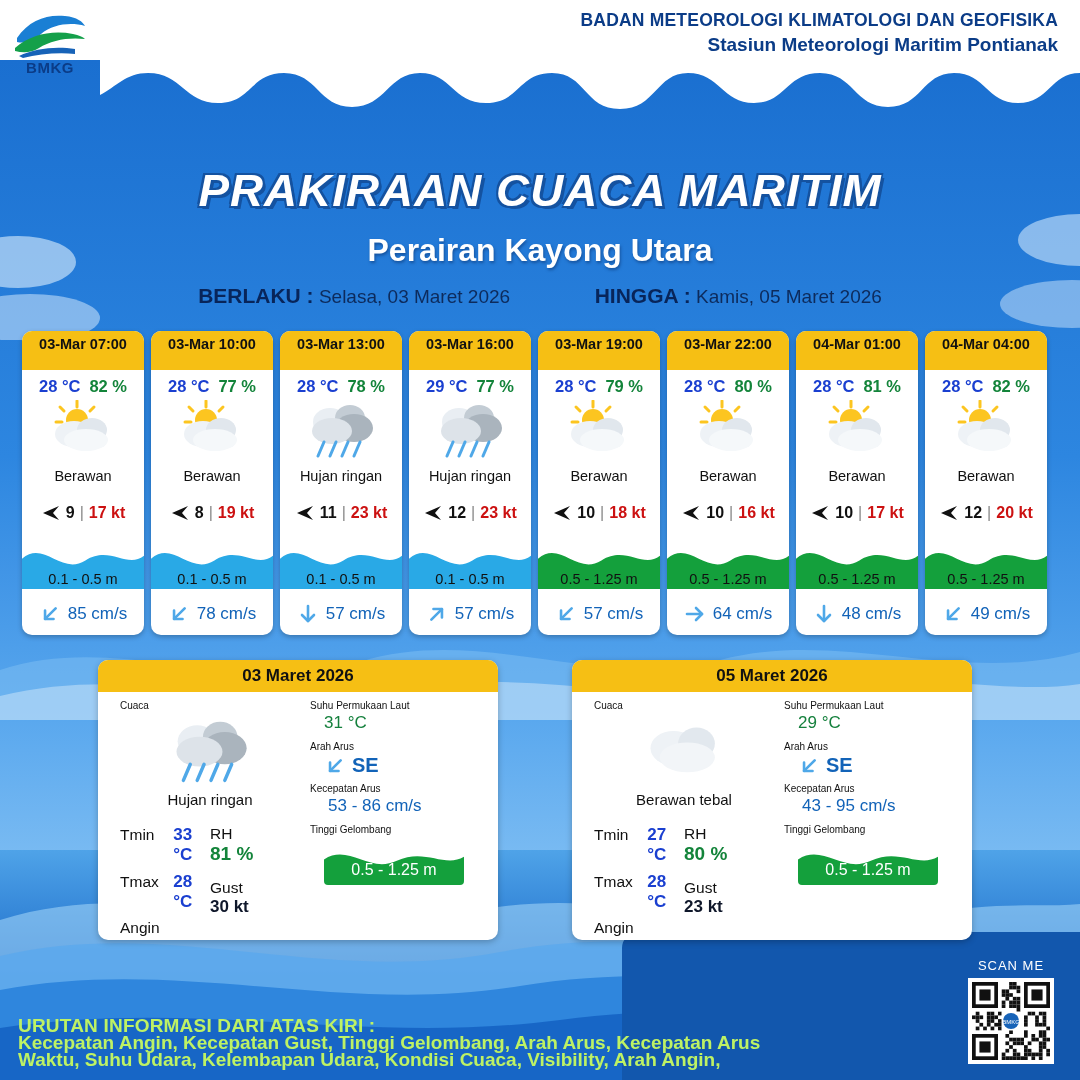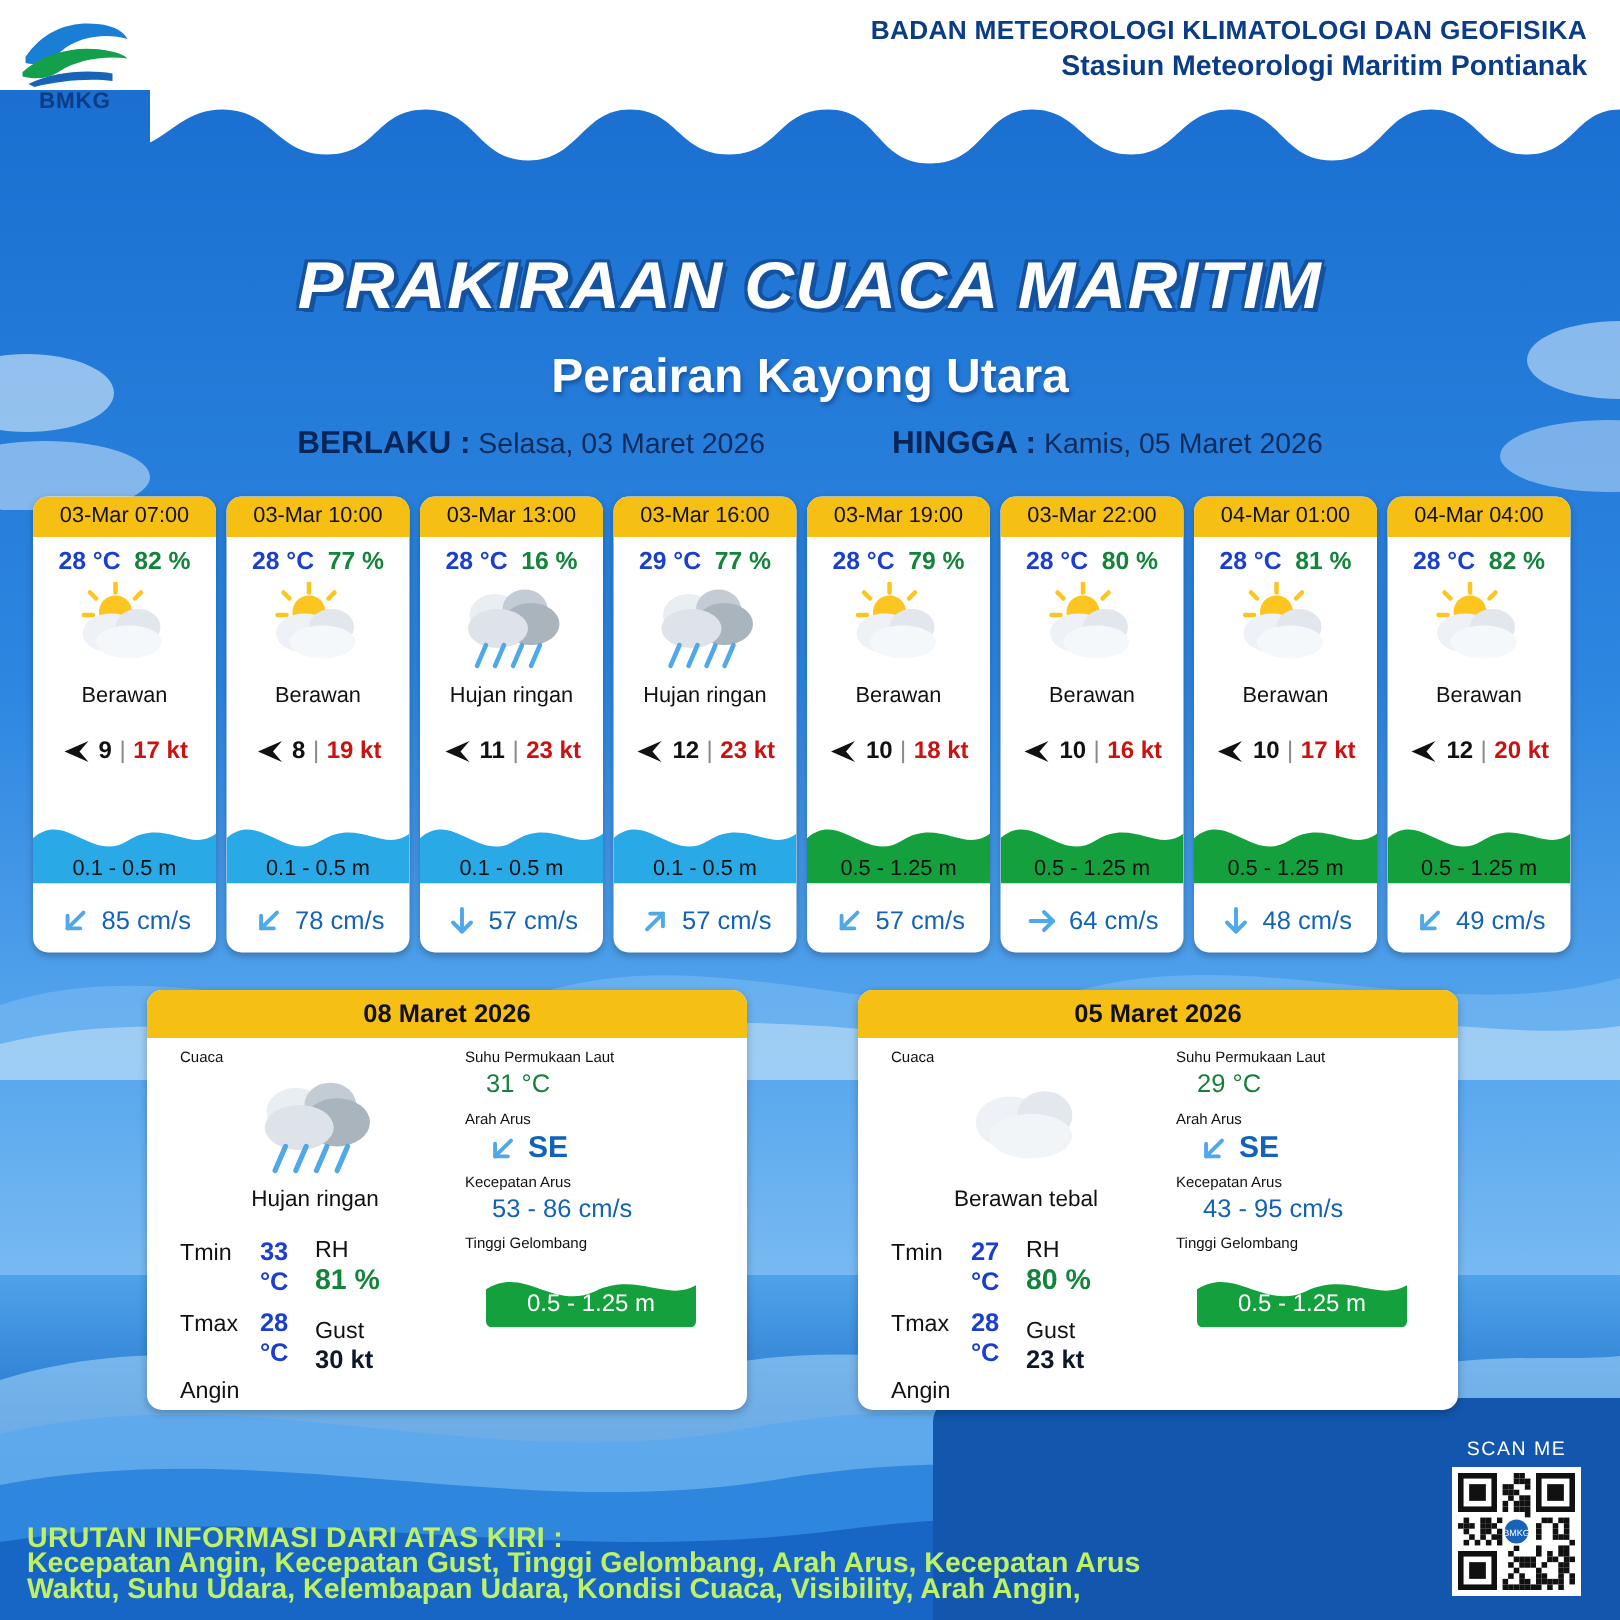--- a/index.html
+++ b/index.html
@@ -78,22 +78,22 @@
     position: absolute; left: 22px; top: 331px; width: 1036px; height: 304px;
     display: flex; gap: 7px; z-index: 6;
   }
   .hcard {
     width: 122px; background: #ffffff; border-radius: 10px;
     box-shadow: 0 2px 5px rgba(0,0,0,.25);
     overflow: hidden; position: relative;
     display: flex; flex-direction: column;
   }
   .hcard .htime {
-    background: #f6bf14; color: #111; font-size: 14.5px; font-weight: normal;
-    text-align: center; padding: 5px 0 6px;
+    background: #f6bf14; color: #111; font-size: 14.5px; font-weight: bold;
+    text-align: center; padding: 5px 0 18px;
   }
   .hcard .htemp {
     display: flex; justify-content: center; gap: 9px; padding-top: 7px;
     font-size: 16.5px; font-weight: bold;
   }
   .htemp .t { color: #1a3fd0; }
   .htemp .h { color: #13843a; }
   .hcard .hicon { height: 62px; display: flex; align-items: center; justify-content: center; margin-top: 4px;}
   .hcard .hcond {
     text-align: center; font-size: 14.5px; color: #111; margin-top: 6px; height: 18px;
@@ -334,21 +334,21 @@
     </g>
           </svg>
         </span>
       <span>78 cm/s</span>
     </div>
     </div>
     <div class="hcard">
     <div class="htime">03-Mar 13:00</div>
     <div class="htemp">
       <span class="t">28 °C</span>
-      <span class="h">16 %</span>
+      <span class="h">78 %</span>
     </div>
     <div class="hicon">
         <svg width="78" height="62" viewBox="0 0 78 62">
       <ellipse cx="28" cy="22" rx="17" ry="14" fill="#e9eef3"></ellipse>
       <ellipse cx="48" cy="18" rx="15" ry="13" fill="#c3ccd4"></ellipse>
       <ellipse cx="52" cy="28" rx="19" ry="14" fill="#aab4bd"></ellipse>
       <ellipse cx="30" cy="31" rx="20" ry="13" fill="#dde3e9"></ellipse>
       <g stroke="#4fa8e8" stroke-width="3" stroke-linecap="round">
         <line x1="22" y1="42" x2="16" y2="56"></line>
         <line x1="34" y1="42" x2="28" y2="56"></line>
@@ -627,21 +627,21 @@
               <polyline points="12,5 18,11 12,17"></polyline>
     </g>
           </svg>
         </span>
       <span>49 cm/s</span>
     </div>
     </div>
   </div>
 
 <div class="dcard" id="dcard-0">
-    <div class="dhead">08 Maret 2026</div>
+    <div class="dhead">03 Maret 2026</div>
     <div class="dbody">
       <div class="dcol-left">
         <div class="lbl">Cuaca</div>
         <div class="dicon">
           <svg width="89.69999999999999" height="71.3" viewBox="0 0 78 62">
       <ellipse cx="28" cy="22" rx="17" ry="14" fill="#e9eef3"></ellipse>
       <ellipse cx="48" cy="18" rx="15" ry="13" fill="#c3ccd4"></ellipse>
       <ellipse cx="52" cy="28" rx="19" ry="14" fill="#aab4bd"></ellipse>
       <ellipse cx="30" cy="31" rx="20" ry="13" fill="#dde3e9"></ellipse>
       <g stroke="#4fa8e8" stroke-width="3" stroke-linecap="round">

